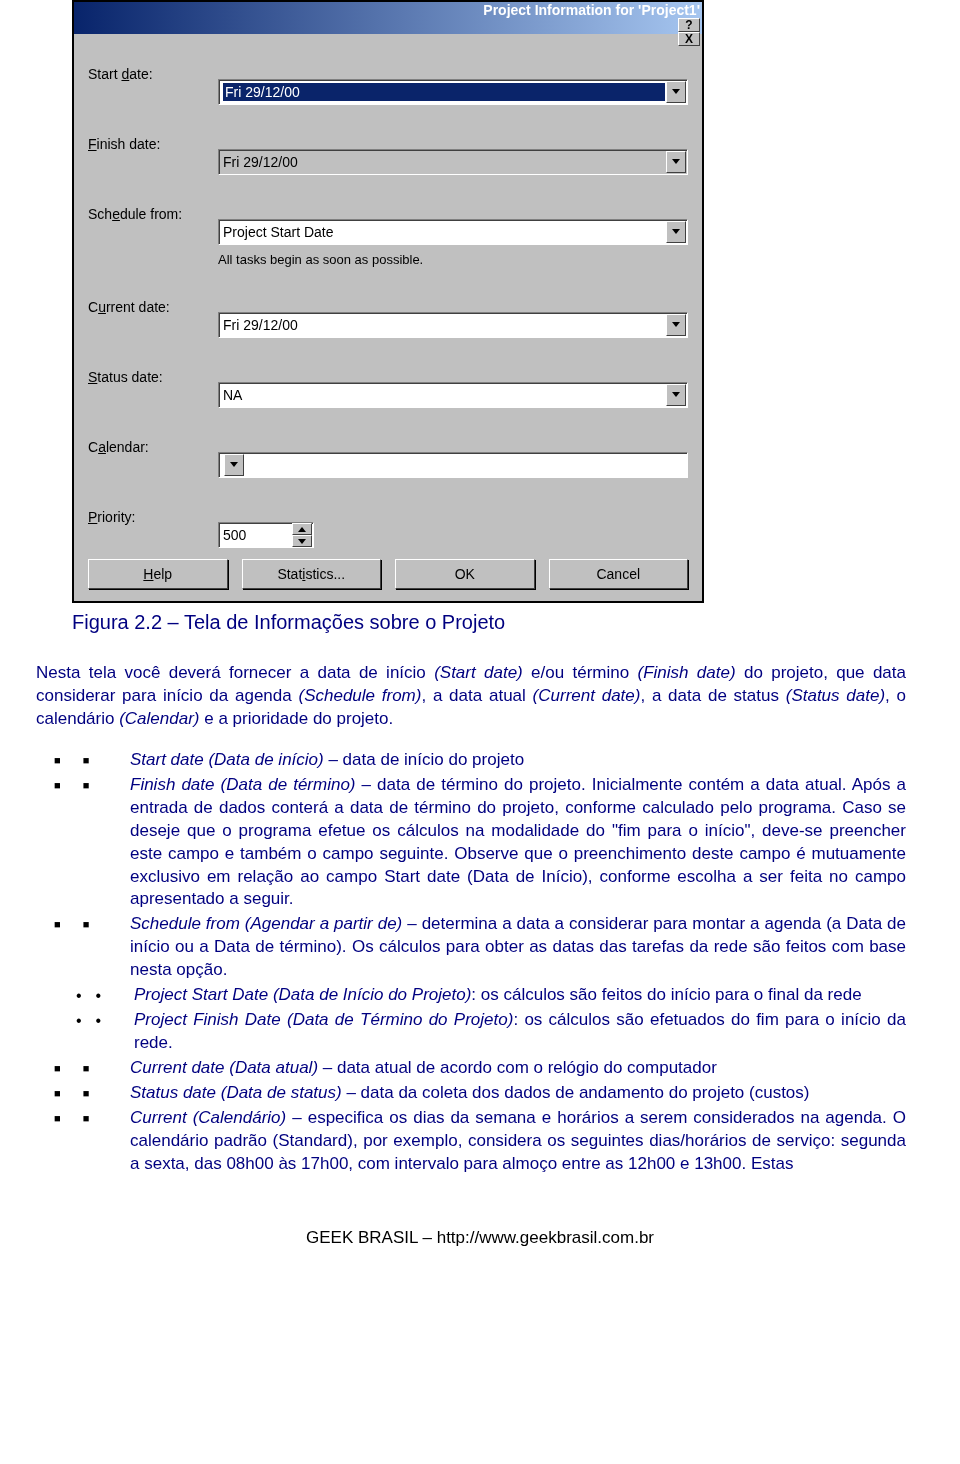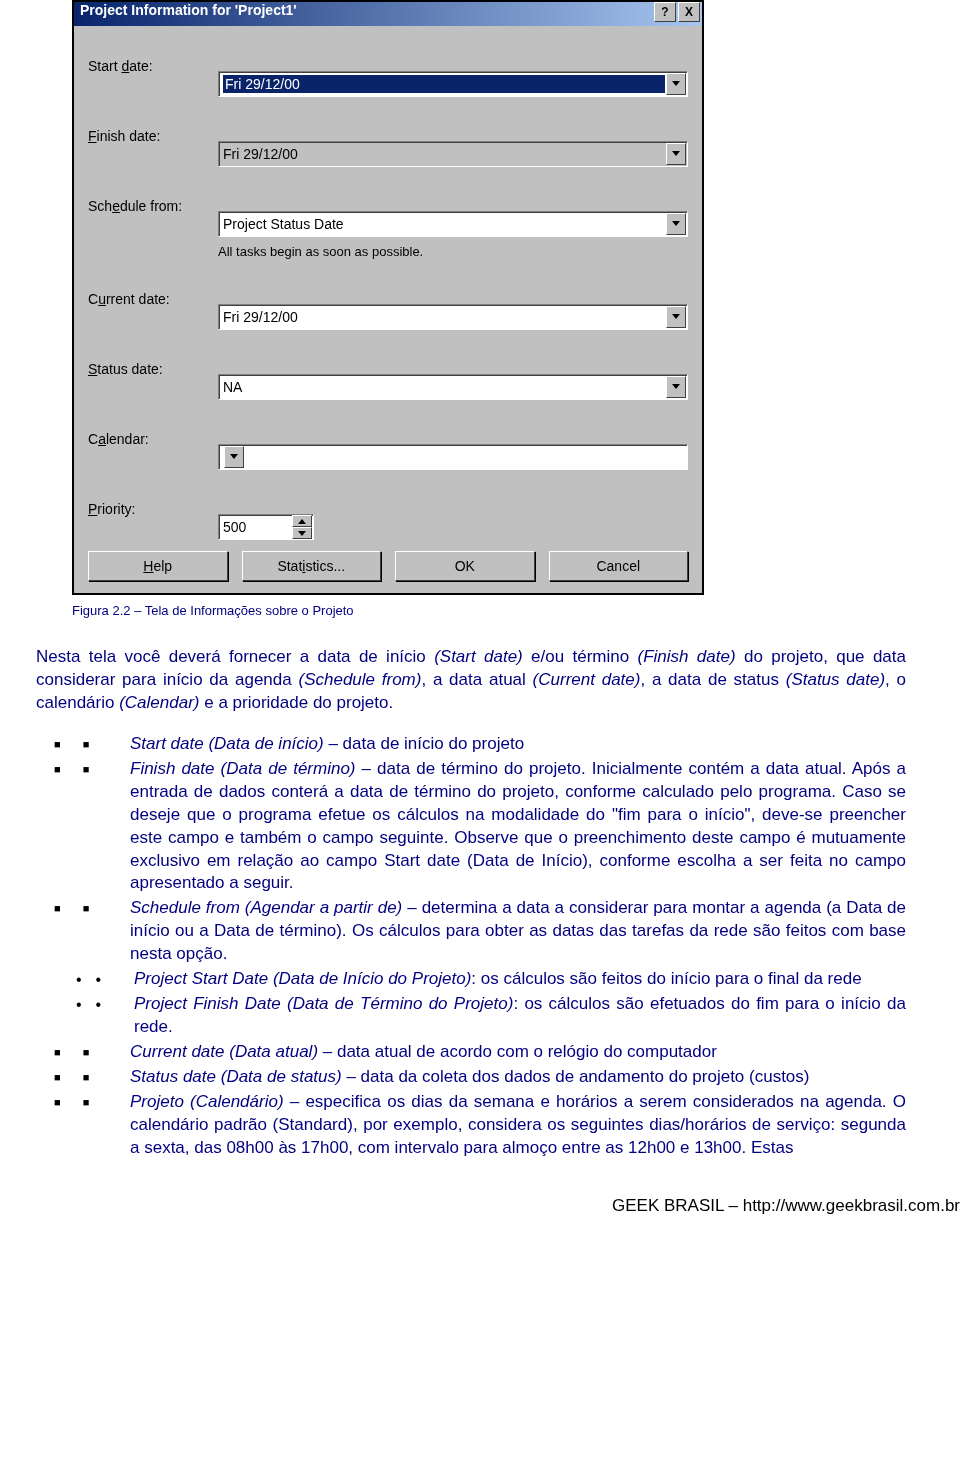--- a/index.html
+++ b/index.html
@@ -21,26 +21,27 @@
     position: relative;
     width: 628px;
     margin: 0 0 0 72px;
     border: 2px solid #000;
     background: #c0c0c0;
     font-family: Tahoma, Arial, sans-serif;
     font-size: 14px;
   }
   .titlebar {
     display: flex;
-    align-items: flex-start;
+    align-items: flex-end;
     background: linear-gradient(to right, #08246b, #a6c6f0);
     color: #fff;
     height: 24px;
-    padding: 0 2px 0 6px;
+    padding: 0 2px 8px 6px;
     font-weight: bold;
+    flex-direction: column;
   }
   .titlebar .title-text { flex: 1; }
   .tb-btn {
     width: 20px; height: 18px;
     margin-left: 2px;
     background: #c0c0c0;
     border: 1px solid #fff;
     border-right-color: #404040;
     border-bottom-color: #404040;
     display: flex; align-items: center; justify-content: center;
@@ -130,21 +131,21 @@
     box-shadow: 1px 1px 0 #000;
     display:flex;align-items:center;justify-content:center;
     font-size: 14px;
   }
   .win-btn .ul { text-decoration: underline; }
 
   
   .caption {
     margin: 8px 0 28px 72px;
     color: #000080;
-    font-size: 13px;
+    font-size: 20px;
   }
   .para {
     margin: 0 54px 18px 36px;
     text-align: justify;
     color: #000080;
     line-height: 1.35;
   }
   .para .italic { font-style: italic; }
   .list {
     margin: 0 54px 0 54px;
@@ -166,22 +167,22 @@
     font-size: 11px;
     padding-top: 4px;
   }
   .li1 > .bullets.dots span { font-size: 16px; line-height: 1; padding-top:0; }
   .li1 > .txt { flex: 1; }
   .li1.sub { margin-left: 22px; }
   .li1.sub > .bullets { width: 54px; gap: 14px; }
   .li1.sub > .txt { padding-left: 4px; }
   .li1 .italic { font-style: italic; }
   .footer {
-    text-align: right;
-    margin-top: 36px;
+    text-align: center;
+    margin-top: 52px;
     font-size: 17px;
     color: #000;
   }
 </style>
 </head>
 <body>
 
 <div class="page">
 
   <div class="dialog">
@@ -221,21 +222,21 @@
                 </svg>
               </div>
           </div>
         </div>
       </div>
 
       <div class="form-row">
         <div class="form-label">Sch<span class="ul">e</span>dule from:</div>
         <div class="field">
           <div class="combo">
-            <span class="val">Project Status Date</span>
+            <span class="val">Project Start Date</span>
             <div class="dd-btn">
                 <svg width="8" height="6">
                   <polygon points="0,0 8,0 4,5" fill="#000"></polygon>
                 </svg>
               </div>
           </div>
         </div>
       </div>
 
       <div class="hint-row">All tasks begin as soon as possible.</div>
@@ -374,19 +375,19 @@
           <span>■</span>
           <span>■</span>
         </div>
         <div class="txt"><span class="italic">Status date (Data de status)</span> – data da coleta dos dados de andamento do projeto (custos)</div>
       </div>
       <div class="li1">
         <div class="bullets">
           <span>■</span>
           <span>■</span>
         </div>
-        <div class="txt"><span class="italic">Projeto (Calendário)</span> – especifica os dias da semana e horários a serem considerados na agenda. O calendário padrão (Standard), por exemplo, considera os seguintes dias/horários de serviço: segunda a sexta, das 08h00 às 17h00, com intervalo para almoço entre as 12h00 e 13h00. Estas</div>
+        <div class="txt"><span class="italic">Current (Calendário)</span> – especifica os dias da semana e horários a serem considerados na agenda. O calendário padrão (Standard), por exemplo, considera os seguintes dias/horários de serviço: segunda a sexta, das 08h00 às 17h00, com intervalo para almoço entre as 12h00 e 13h00. Estas</div>
       </div>
     </div>
 
   <div class="footer">GEEK BRASIL – http://www.geekbrasil.com.br</div>
 
 </div>
 
 </body></html>

